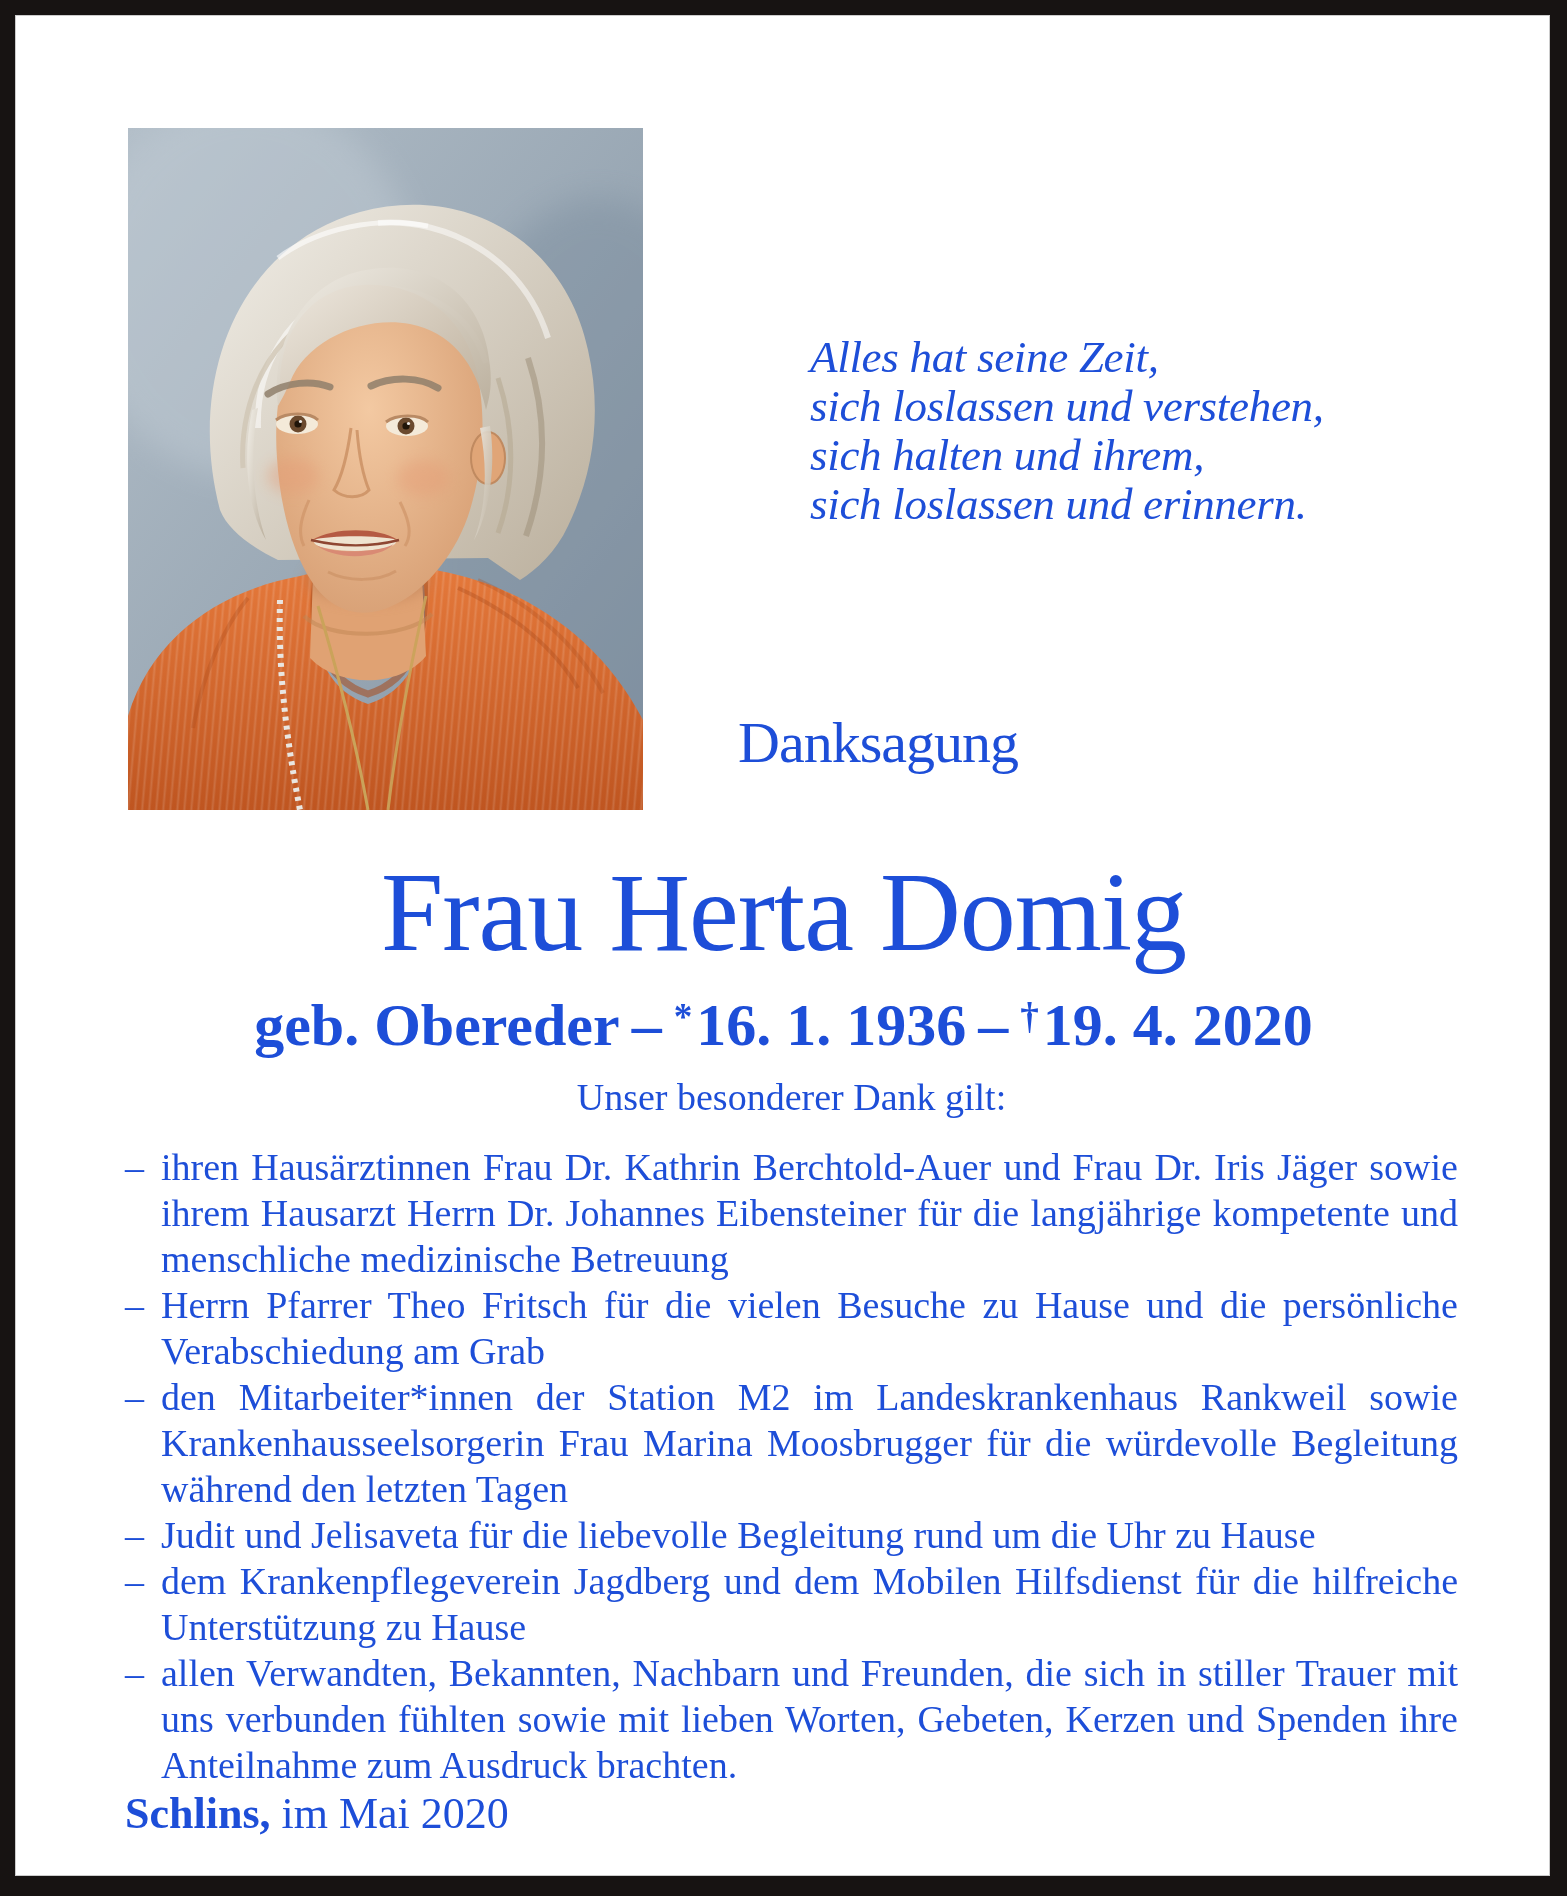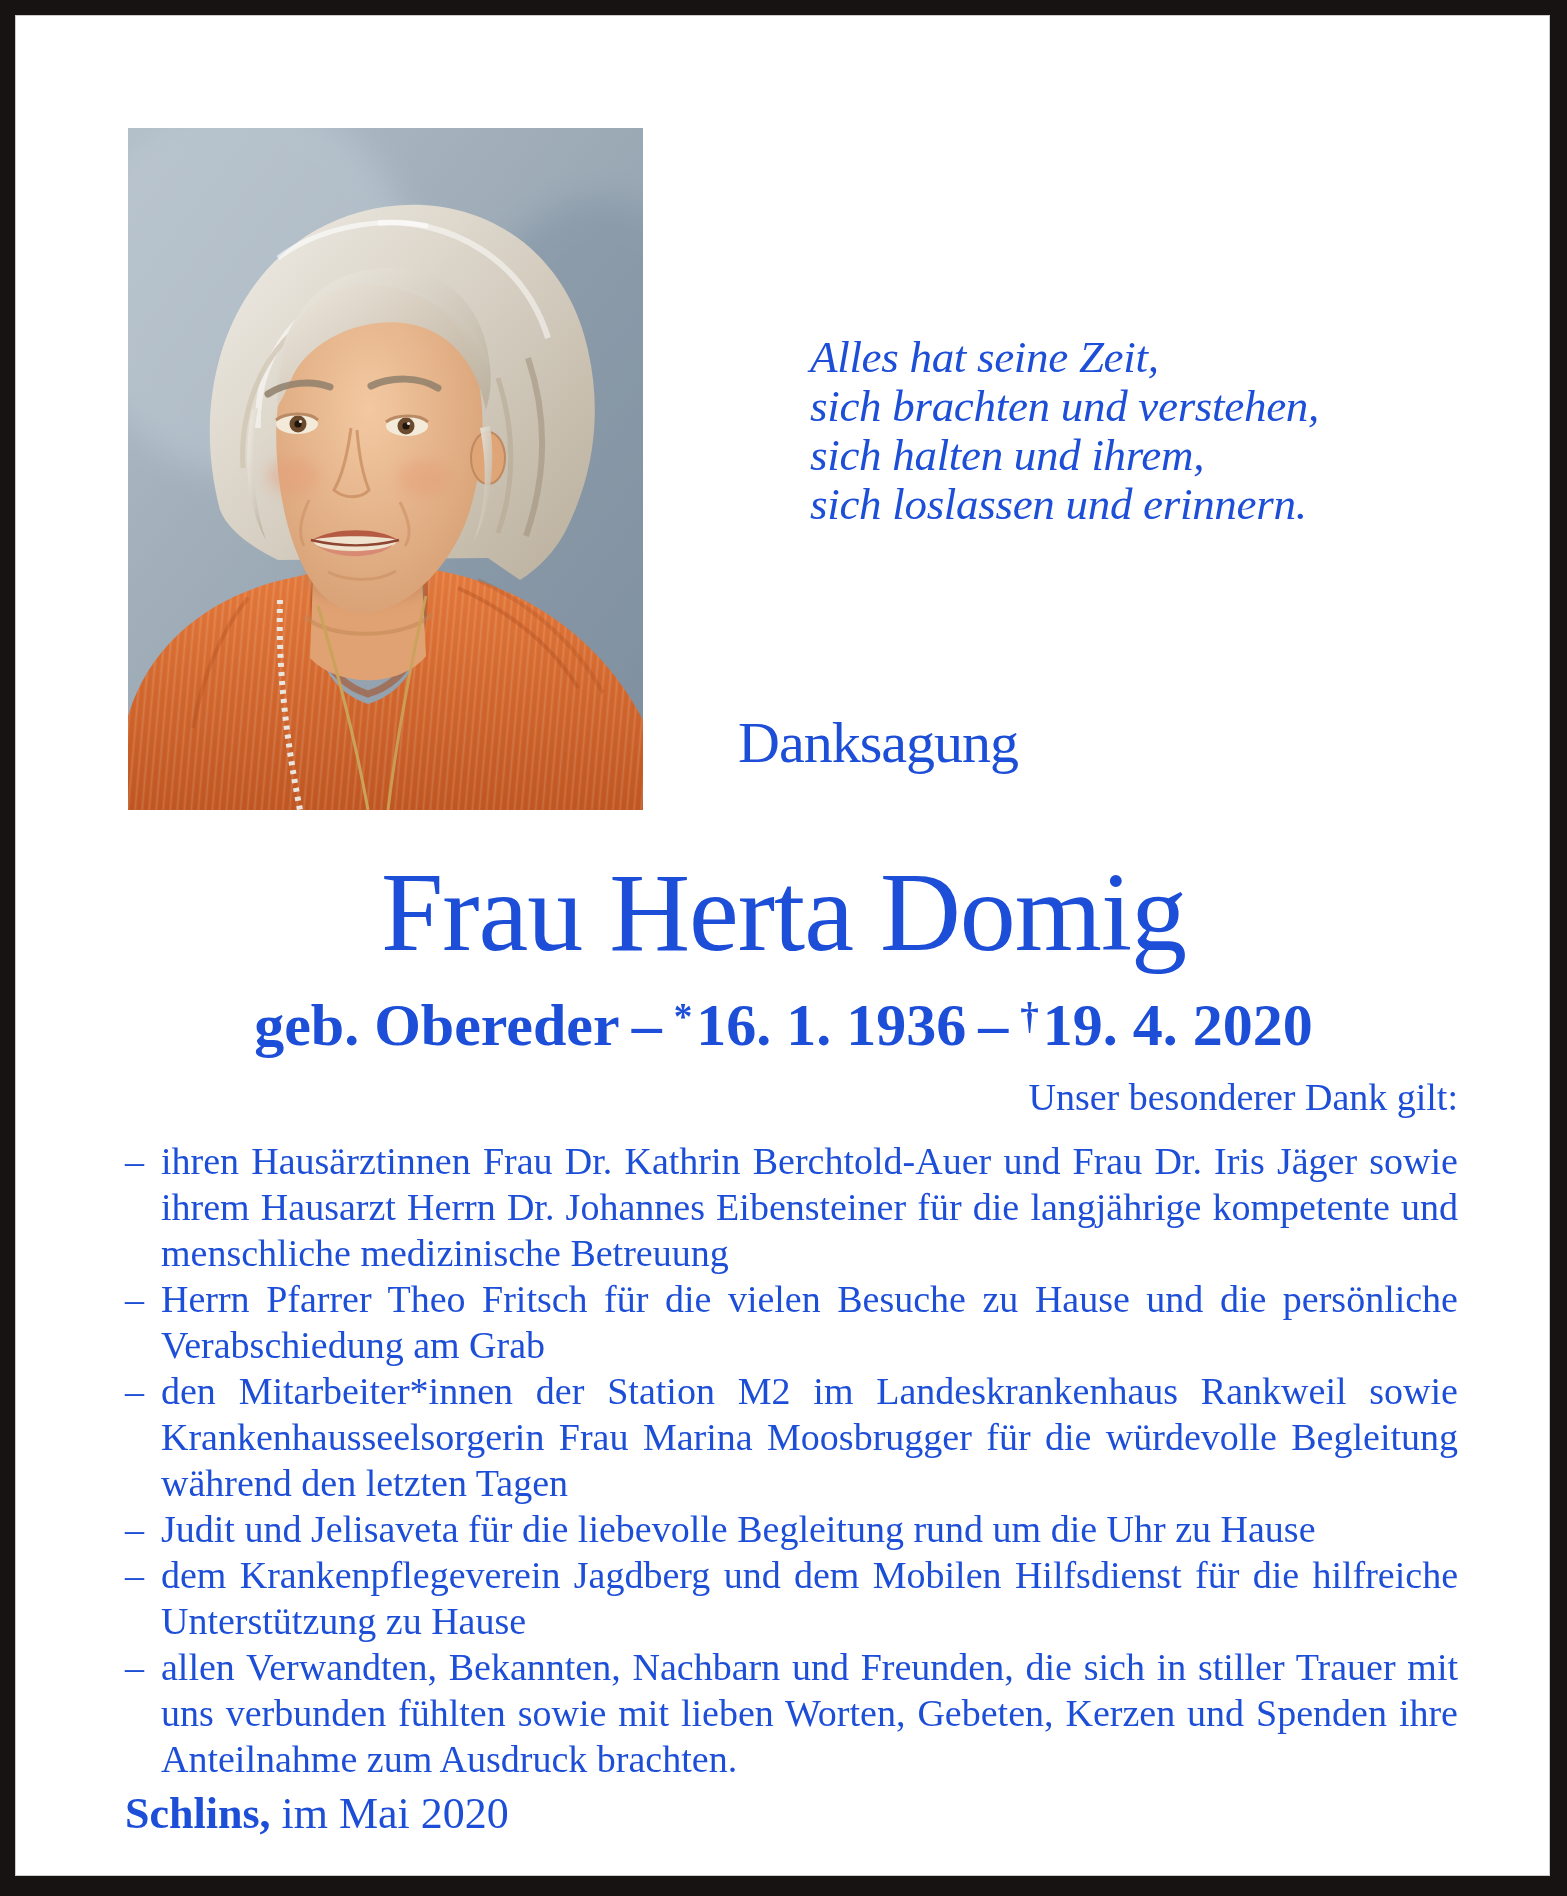--- a/index.html
+++ b/index.html
@@ -40,21 +40,21 @@
     position:absolute;left:0;top:992px;width:1567px;
     text-align:center;font-size:60px;font-weight:bold;line-height:1.1;
   }
   .subtitle .sep{margin:0 12px;}
   .subtitle .sup{font-size:0.62em;position:relative;top:-0.42em;margin-right:4px;}
   .thanks{
     position:absolute;left:125px;top:1074px;width:1333px;
     font-size:38px;line-height:46px;
     text-align:justify;
   }
-  .thanks .intro{text-align:right;margin-bottom:18px;}
+  .thanks .intro{text-align:center;margin-bottom:24px;}
   .thanks .item{padding-left:36px;text-indent:-36px;}
   .thanks .bullet{display:inline-block;width:36px;text-indent:0;}
   .footer{
     position:absolute;left:125px;top:1790px;width:1333px;
     display:flex;justify-content:space-between;align-items:flex-end;
     font-size:44px;line-height:1.1;
   }
   .bold{font-weight:bold;}
 </style>
 </head>
@@ -182,21 +182,21 @@
 
     <g>
       <path d="M152 472 C150 540 158 610 172 682" fill="none" stroke-width="6" stroke-dasharray="4 5" stroke="#e9e6e1"></path>
       <path d="M190 478 C210 545 228 615 240 682" fill="none" stroke-width="3" stroke="#caa35a"></path>
       <path d="M298 468 C282 540 268 615 260 682" fill="none" stroke-width="3" stroke="#caa35a" opacity="0.9"></path>
     </g>
   </svg>
 
   <div class="poem">
     <div>Alles hat seine Zeit,</div>
-    <div>sich brachten und verstehen,</div>
+    <div>sich loslassen und verstehen,</div>
     <div>sich halten und ihrem,</div>
     <div>sich loslassen und erinnern.</div>
   </div>
 
   <div class="danksagung">Danksagung</div>
 
   <div class="name">Frau Herta Domig</div>
 
   <div class="subtitle">
     <span>geb. Obereder</span><span class="sep">–</span><span class="sup">*</span><span>16. 1. 1936</span><span class="sep">–</span><span class="sup">†</span><span>19. 4. 2020</span>

